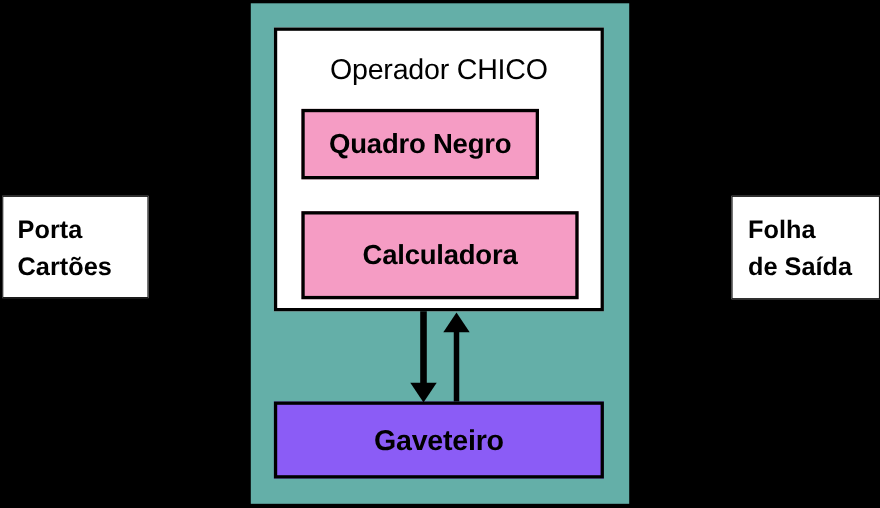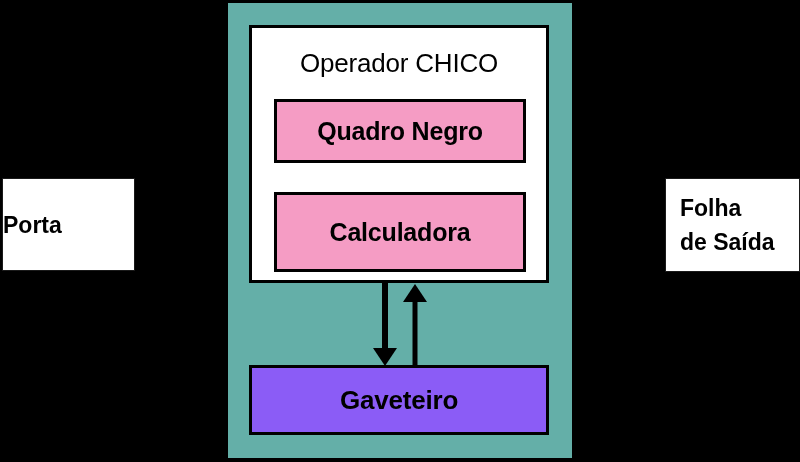--- a/index.html
+++ b/index.html
@@ -42,20 +42,21 @@
     font-size: 23px;
     line-height: 34px;
     white-space: nowrap;
   }
 
   #porta-cartoes {
     left: 2px;
     top: 178px;
     width: 133px;
     height: 93px;
+    padding-left: 13px;
   }
   #folha-saida {
     left: 665px;
     top: 178px;
     width: 135px;
     height: 94px;
     padding-left: 14px;
   }
 
   
@@ -101,21 +102,21 @@
     align-items: center;
     justify-content: center;
     color: #000000;
     font-weight: bold;
     font-size: 25px;
     letter-spacing: -0.2px;
   }
   #quadro-negro {
     left: 274px;
     top: 99px;
-    width: 252px;
+    width: 216px;
     height: 64px;
   }
   #calculadora {
     left: 274px;
     top: 192px;
     width: 252px;
     height: 80px;
   }
 
   
@@ -147,20 +148,21 @@
     pointer-events: none;
   }
 </style>
 </head>
 <body>
 
 <div id="canvas">
 
   <div id="porta-cartoes" class="side-box">
     <span class="line">Porta</span>
+    <span class="line">Cartões</span>
   </div>
 
   <div id="folha-saida" class="side-box">
     <span class="line">Folha</span>
     <span class="line">de Saída</span>
   </div>
 
   <div id="teal-container"></div>
 
   <div id="operator-panel">

